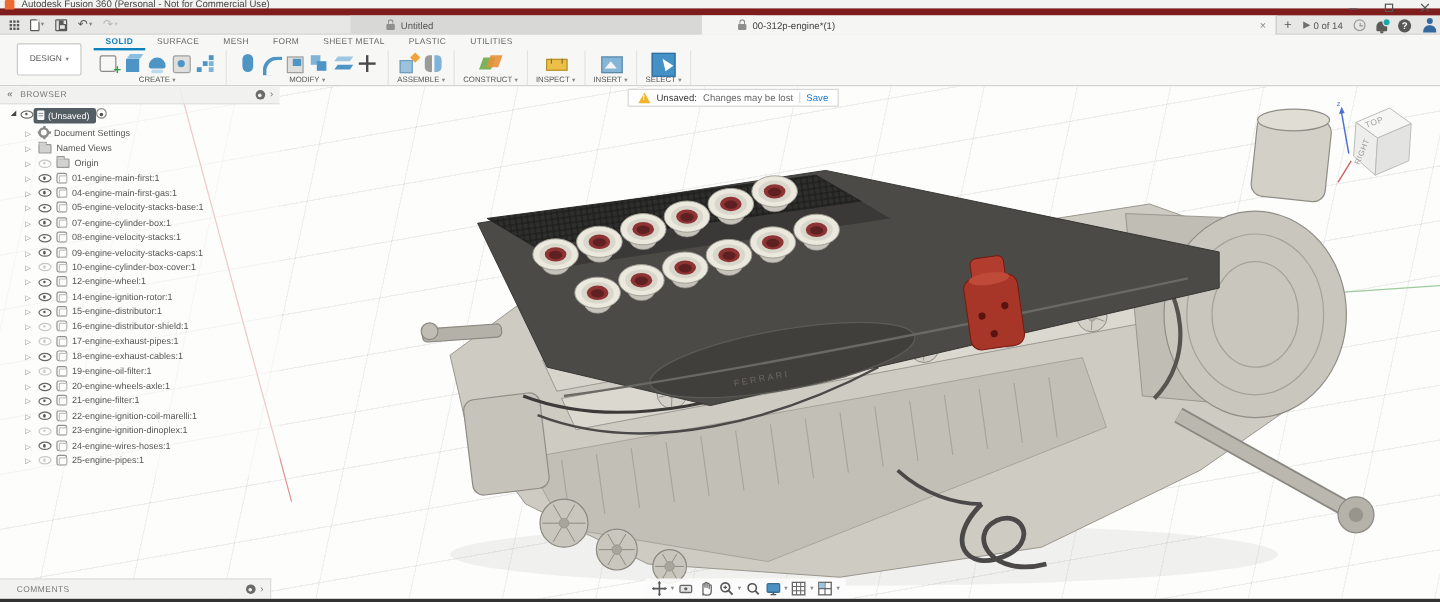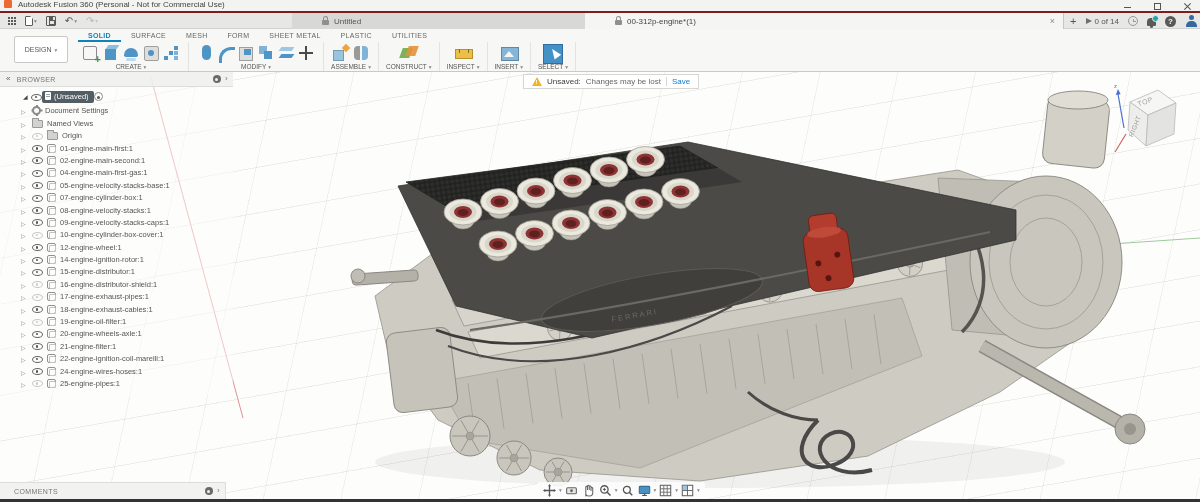--- a/index.html
+++ b/index.html
@@ -1,21 +1,21 @@
 <!DOCTYPE html>
 <html><head>
 <meta charset="utf-8">
 <style>
 *{margin:0;padding:0;box-sizing:border-box}
 body{background:#888}
 #app{position:relative;width:1200px;height:502px;font-family:"Liberation Sans",sans-serif;background:#fff;overflow:hidden}
 .caret{font-size:5.5px;color:#888}
 
 
-.titlebar{position:absolute;left:0;top:0;width:100%;height:13px;background:#f3f3f2;border-bottom:2px solid #7f1d1d;display:flex;}
+.titlebar{position:absolute;left:0;top:0;width:100%;height:13px;background:#f3f3f2;border-bottom:6px solid #7f1d1d;display:flex;align-items:center}
 .logo{width:8px;height:8px;background:#ee6a31;border-radius:1px;margin-left:4px}
 .apptitle{font-size:8px;color:#444;margin-left:6px}
 .wctrls{position:absolute;right:8px;top:2px;display:flex;gap:22px;align-items:center}
 .wmin{width:8px;height:8px;position:relative}
 .wmin::after{content:"";position:absolute;left:0;top:4px;width:7px;height:1px;background:#555}
 .wmax{width:7px;height:7px;border:1px solid #555}
 .wclose{width:9px;height:9px;position:relative}
 .wclose::before,.wclose::after{content:"";position:absolute;left:0;top:4px;width:9px;height:1px;background:#555}
 .wclose::before{transform:rotate(45deg)}.wclose::after{transform:rotate(-45deg)}
 
@@ -112,21 +112,21 @@
 .savelink{color:#1878c8}
 
 
 .bpanel{position:absolute;left:0;top:0;width:233px}
 .bhead{height:15px;background:rgba(240,240,239,.93);border-bottom:1px solid #ddd;display:flex;align-items:center;font-size:7px;color:#777;letter-spacing:.4px}
 .collapseico{font-size:8px;color:#666;margin:0 6px 1px 6px}
 .pmenu{width:8px;height:8px;border-radius:50%;background:#6a6a69;position:relative;margin-left:auto}
 .pmenu::before{content:"";position:absolute;left:2.5px;top:2.5px;width:3px;height:3px;border-radius:50%;background:#f0f0ef}
 .pchev{font-size:8px;color:#777;margin:0 5px 1px 4px}
 .bbody{background:rgba(253,253,252,.5);padding:3px 0 8px}
-.rootrow{display:flex;align-items:center;gap:0;height:13px;padding-left:23px}
+.rootrow{display:flex;gap:0;height:13px;padding-left:9px}
 .rootarr{font-size:6px;color:#444;width:8px}
 .rootchip{display:flex;align-items:center;gap:3px;background:#535d64;border-radius:2px;color:#fff;font-size:7.5px;padding:1px 5px 2px 3px}
 .chipdoc{width:6px;height:8px;background:#fff;border-radius:1px;position:relative}
 .chipdoc::before{content:"";position:absolute;left:1px;top:2px;width:4px;height:1px;background:#99a2a8;box-shadow:0 2px 0 #99a2a8}
 .radio{width:9px;height:9px;border:1px solid #8a8a89;border-radius:50%;position:relative;background:#fff}
 .radio::before{content:"";position:absolute;left:2.5px;top:2.5px;width:3px;height:3px;border-radius:50%;background:#555}
 .trow{display:flex;align-items:flex-end;gap:4px;height:12.4px;padding-left:21px}
 .arr{font-size:6px;color:#888;width:7px}
 .eye{position:relative;width:11px;height:9px;flex:0 0 11px}
 .eye::before{content:"";position:absolute;left:0;top:1.5px;width:9px;height:5px;border:1px solid #666;border-radius:50%}
@@ -599,26 +599,20 @@
             <div class="trow">
               <span class="arr">▷</span>
               <span class="eye"></span>
               <span class="comp"></span>
               <span class="tlabel">01-engine-main-first:1</span>
             </div>
             <div class="trow">
               <span class="arr">▷</span>
               <span class="eye"></span>
               <span class="comp"></span>
-              <span class="tlabel">02-engine-main-second:1</span>
-            </div>
-            <div class="trow">
-              <span class="arr">▷</span>
-              <span class="eye"></span>
-              <span class="comp"></span>
               <span class="tlabel">04-engine-main-first-gas:1</span>
             </div>
             <div class="trow">
               <span class="arr">▷</span>
               <span class="eye"></span>
               <span class="comp"></span>
               <span class="tlabel">05-engine-velocity-stacks-base:1</span>
             </div>
             <div class="trow">
               <span class="arr">▷</span>
@@ -696,20 +690,26 @@
               <span class="arr">▷</span>
               <span class="eye"></span>
               <span class="comp"></span>
               <span class="tlabel">21-engine-filter:1</span>
             </div>
             <div class="trow">
               <span class="arr">▷</span>
               <span class="eye"></span>
               <span class="comp"></span>
               <span class="tlabel">22-engine-ignition-coil-marelli:1</span>
+            </div>
+            <div class="trow">
+              <span class="arr">▷</span>
+              <span class="eye off"></span>
+              <span class="comp"></span>
+              <span class="tlabel">23-engine-ignition-dinoplex:1</span>
             </div>
             <div class="trow">
               <span class="arr">▷</span>
               <span class="eye"></span>
               <span class="comp"></span>
               <span class="tlabel">24-engine-wires-hoses:1</span>
             </div>
             <div class="trow">
               <span class="arr">▷</span>
               <span class="eye off"></span>

